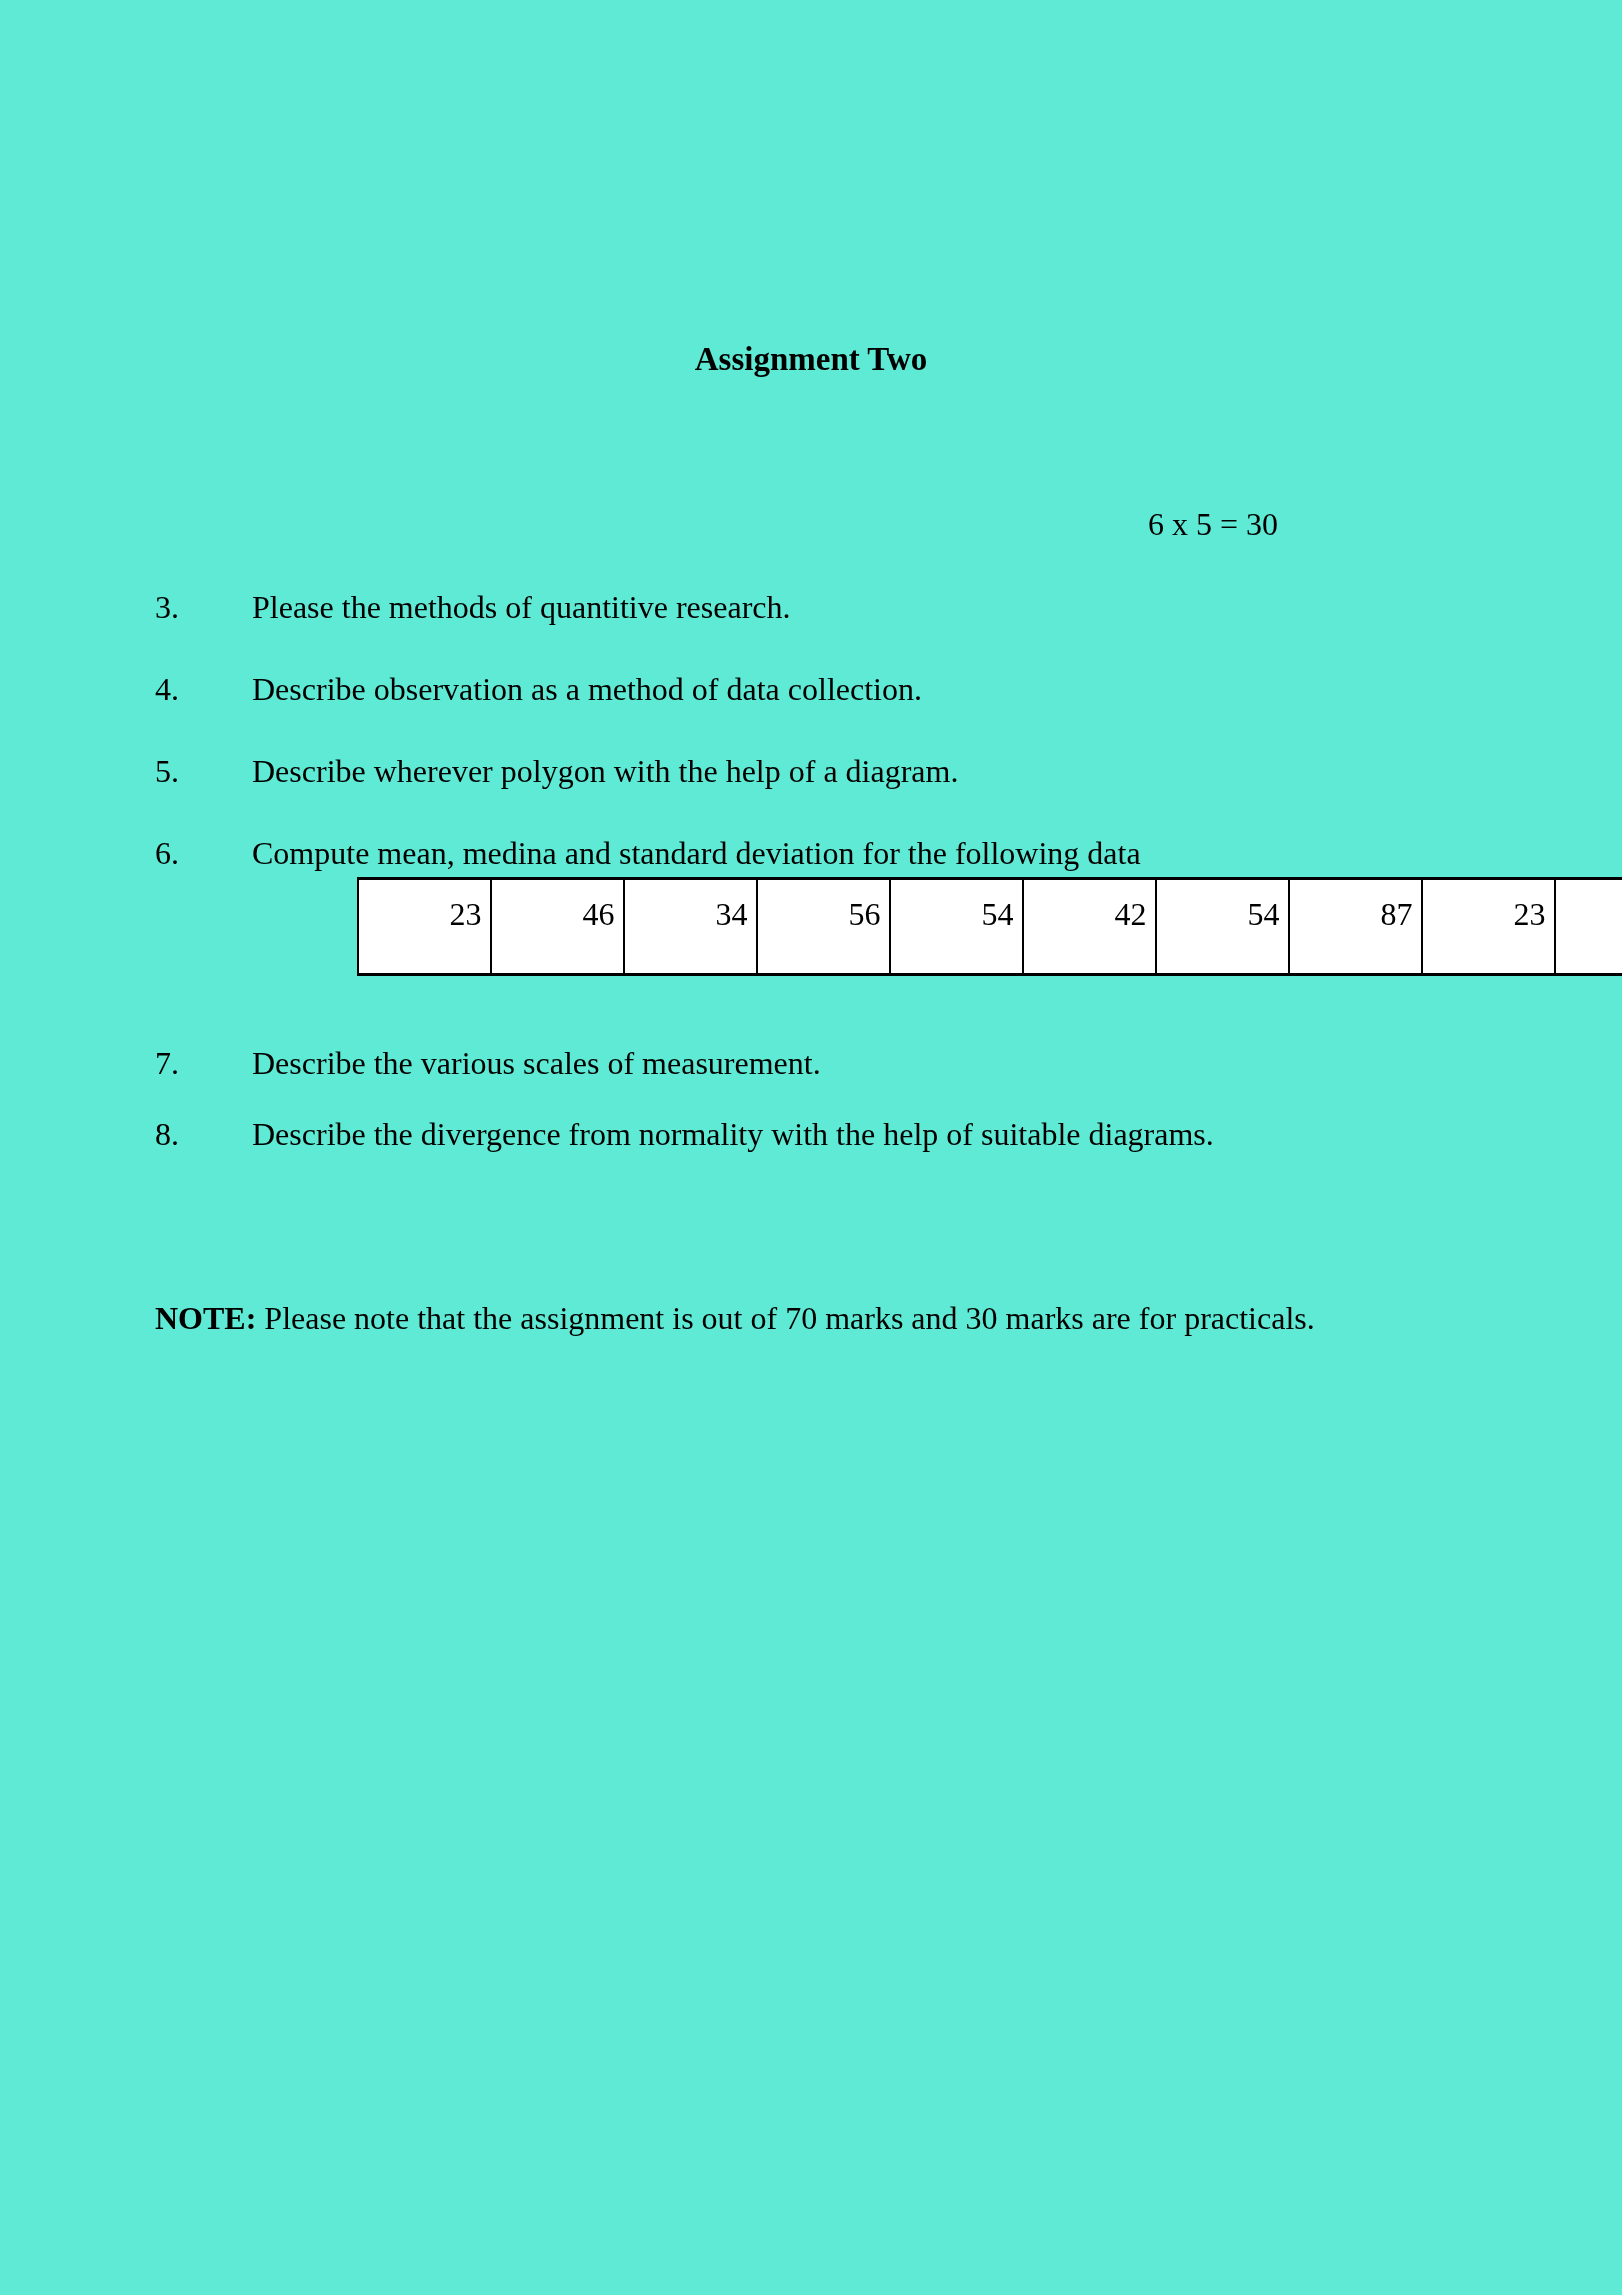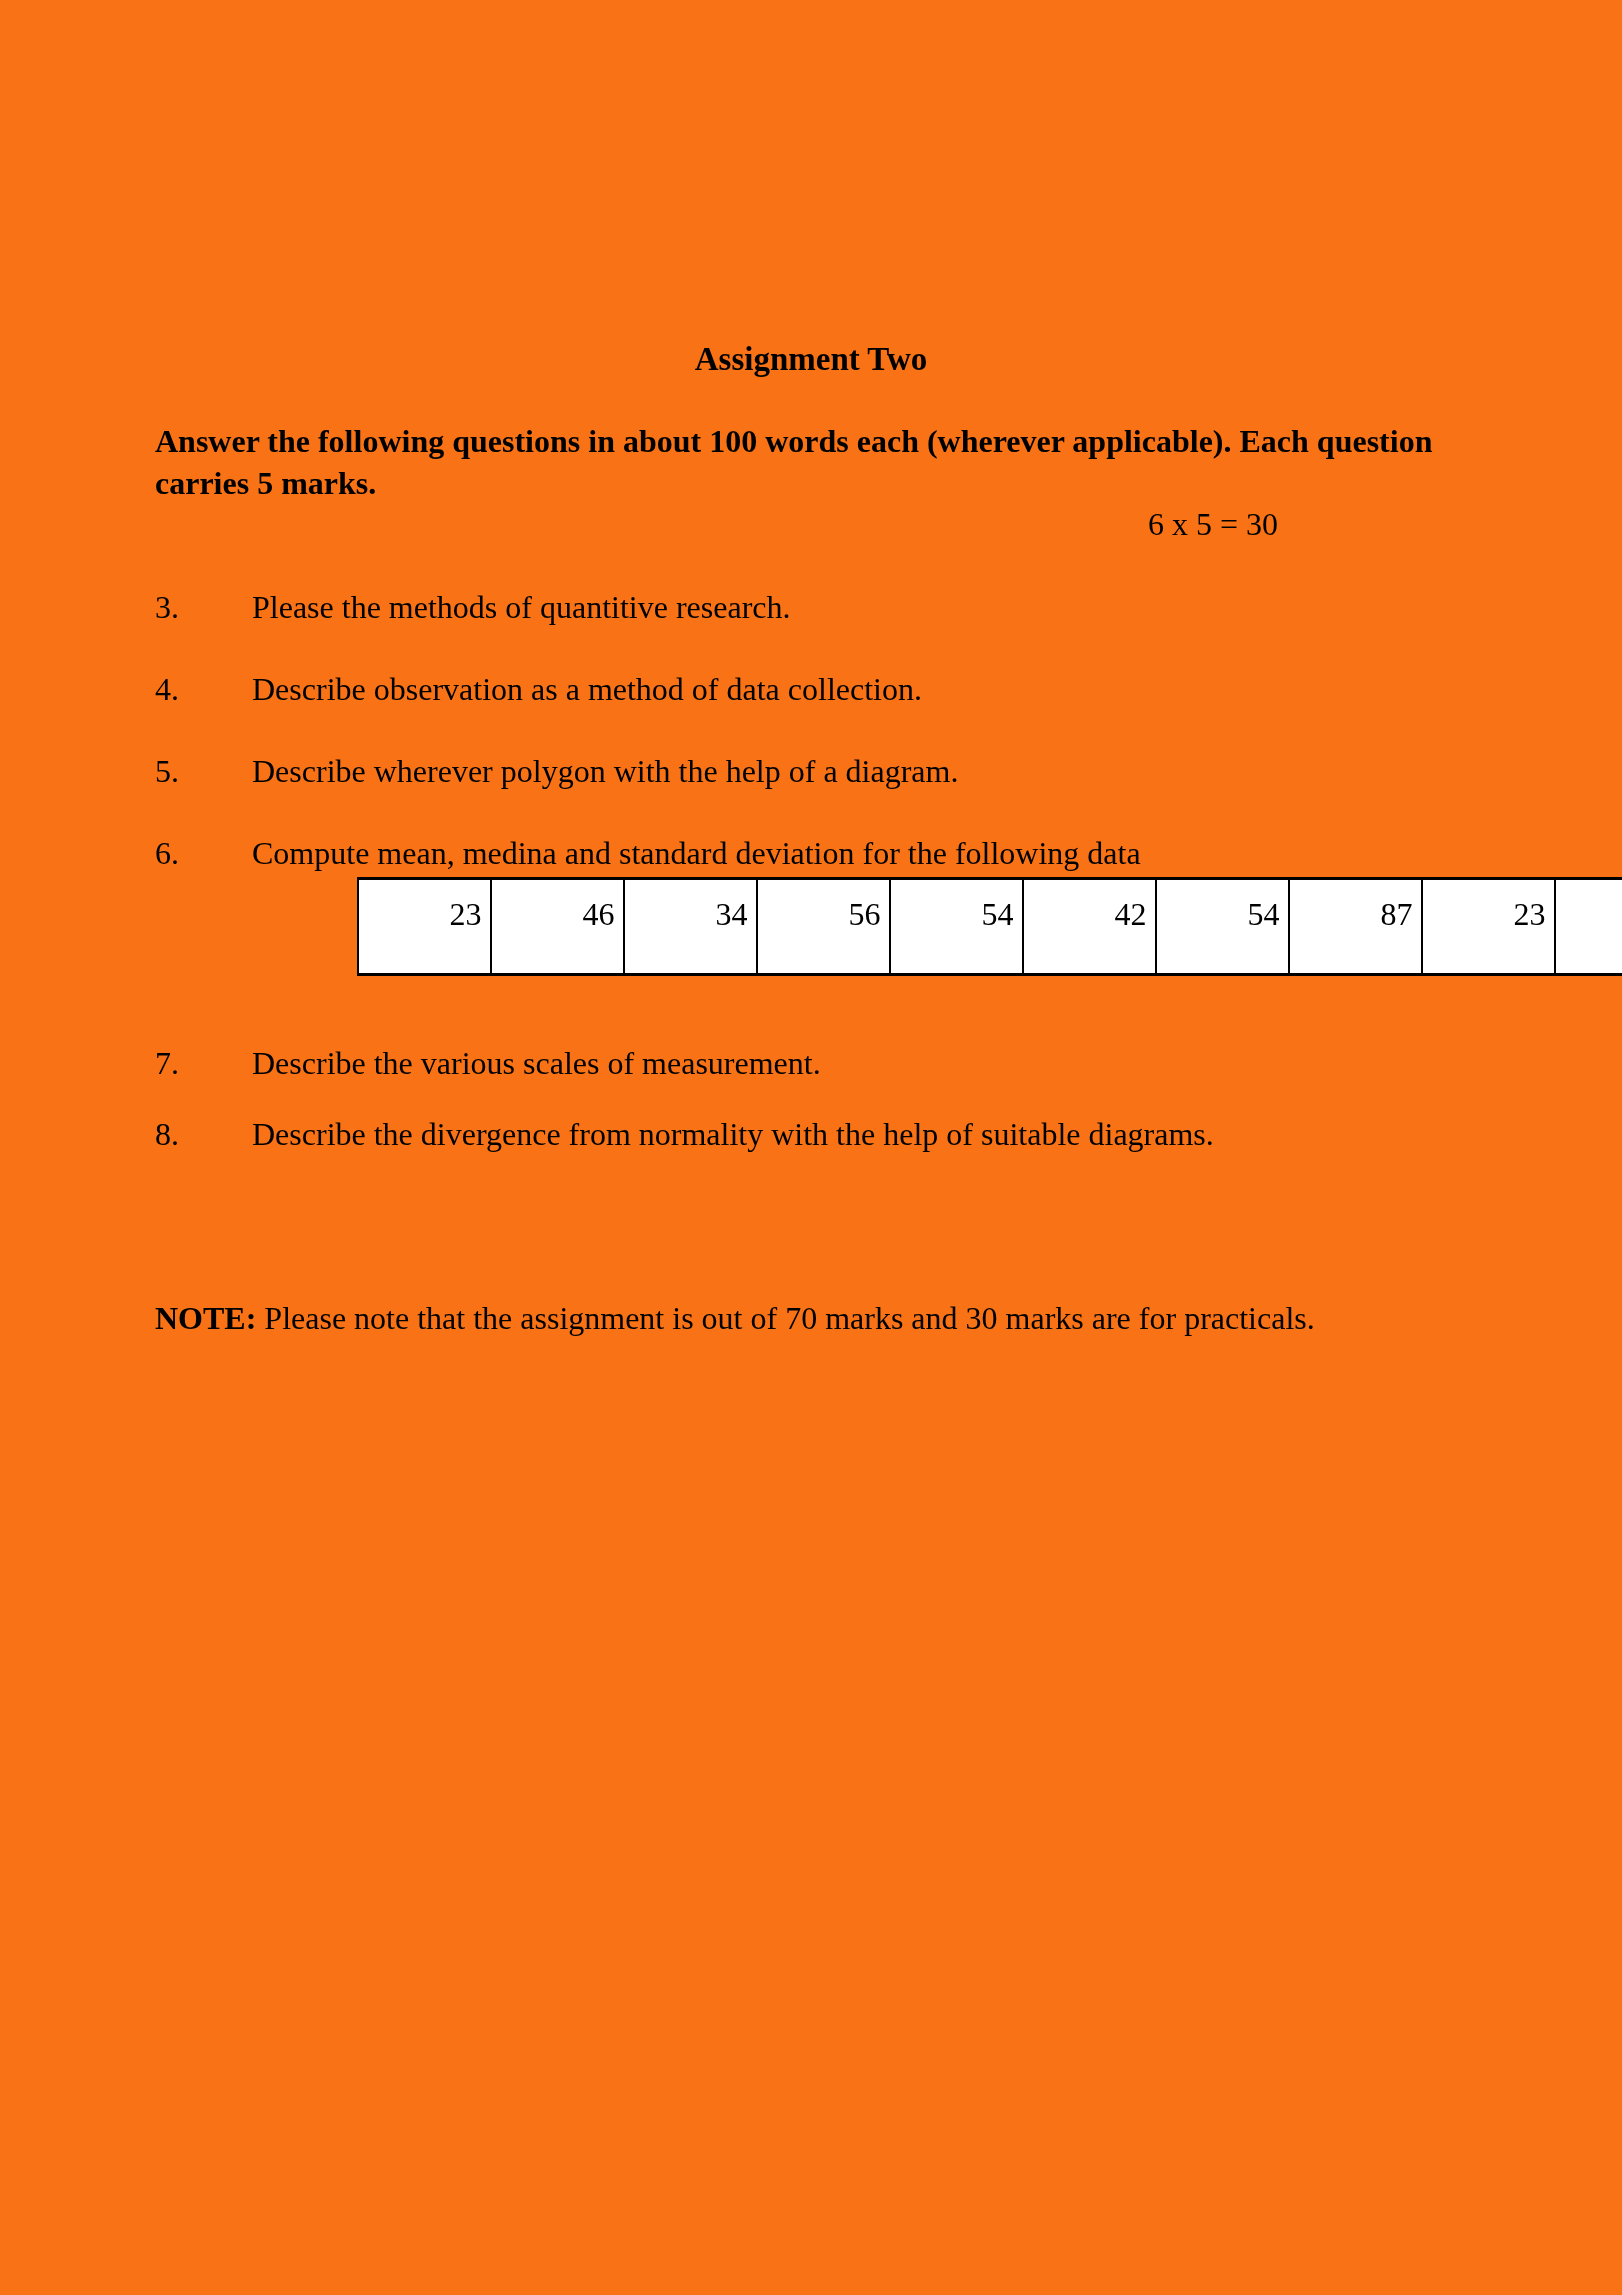--- a/index.html
+++ b/index.html
@@ -4,21 +4,21 @@
 <style>
   html, body {
     margin: 0;
     padding: 0;
     background: #ffffff;
   }
   .page {
     position: relative;
     width: 1622px;
     height: 2295px;
-    background: #f97316;
+    background: #5eead4;
     font-family: "Liberation Serif", "DejaVu Serif", serif;
     color: #000000;
     overflow: hidden;
   }
   .doc-title {
     position: absolute;
     top: 340px;
     left: 0;
     width: 100%;
     text-align: center;
@@ -101,24 +101,20 @@
     font-weight: bold;
   }
 </style>
 </head>
 <body>
 
 <div class="page">
 
   <div class="doc-title">Assignment Two</div>
 
-  <div class="intro">
-    <div>Answer the following questions in about 100 words each (wherever applicable). Each question</div>
-    <div>carries 5 marks.</div>
-  </div>
 
   <div class="marks-formula">6 x 5 = 30</div>
 
   <div class="question q3">
     <span class="qnum">3.</span>
     <span class="qtext">Please the methods of quantitive research.</span>
   </div>
 
   <div class="question q4">
     <span class="qnum">4.</span>

